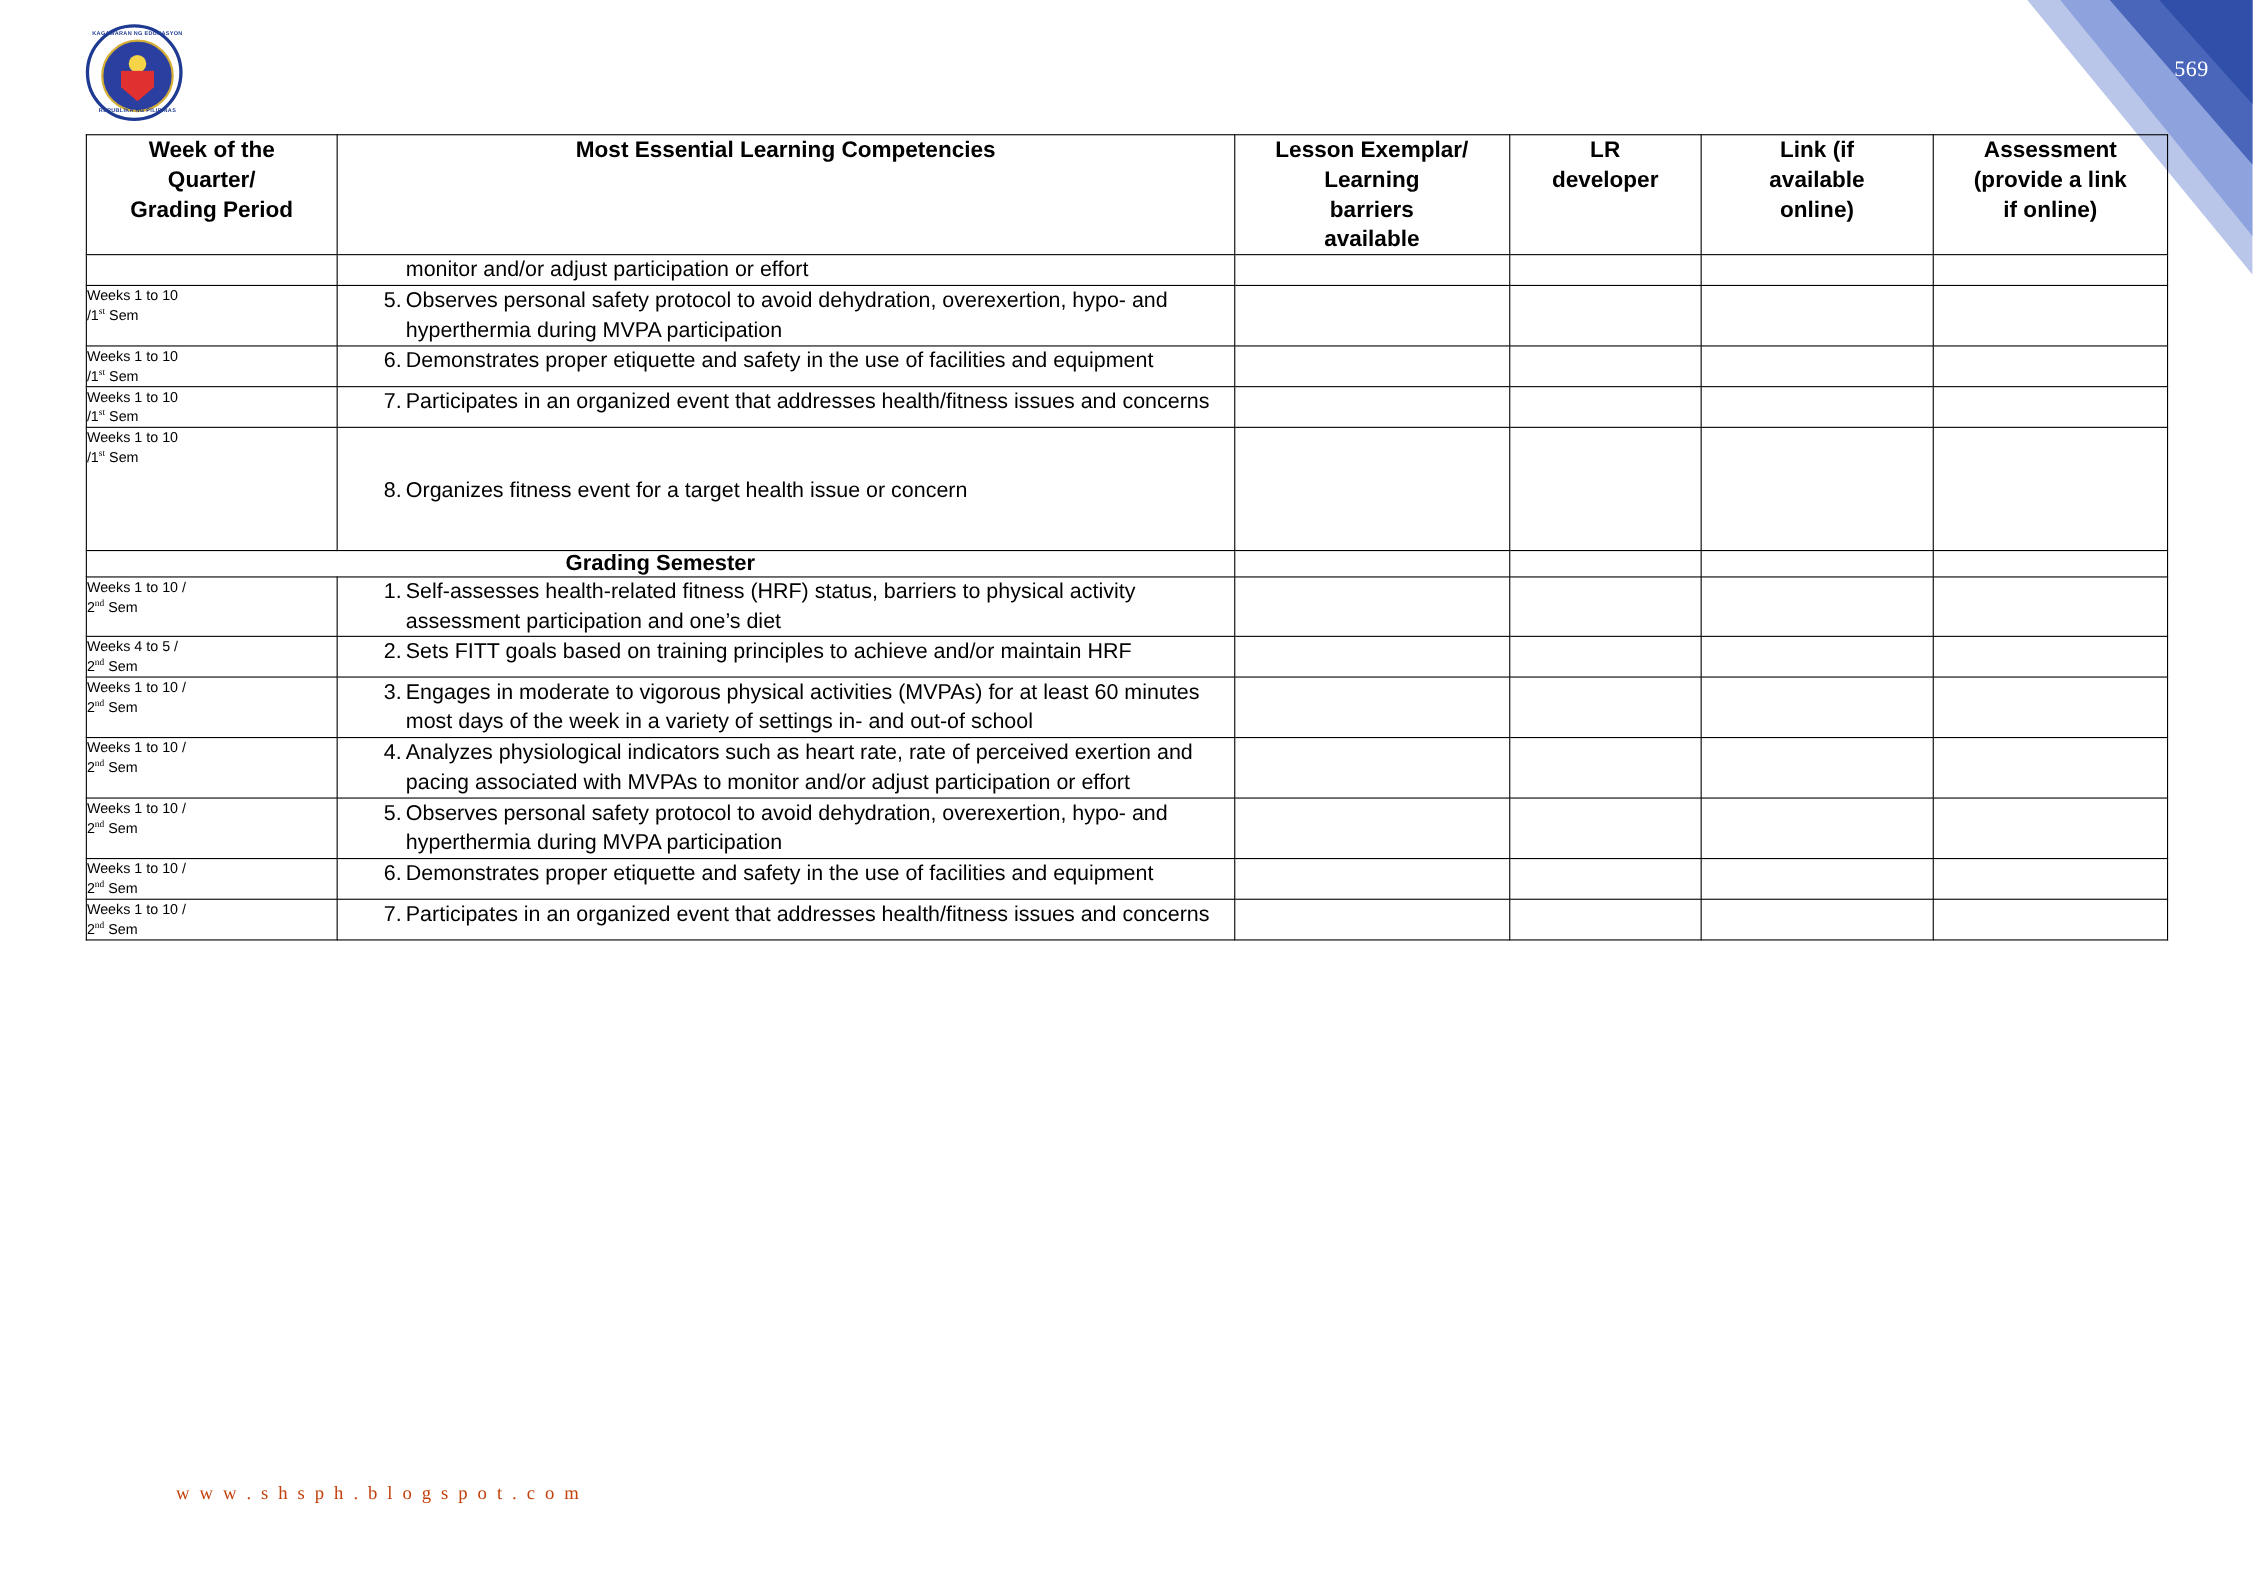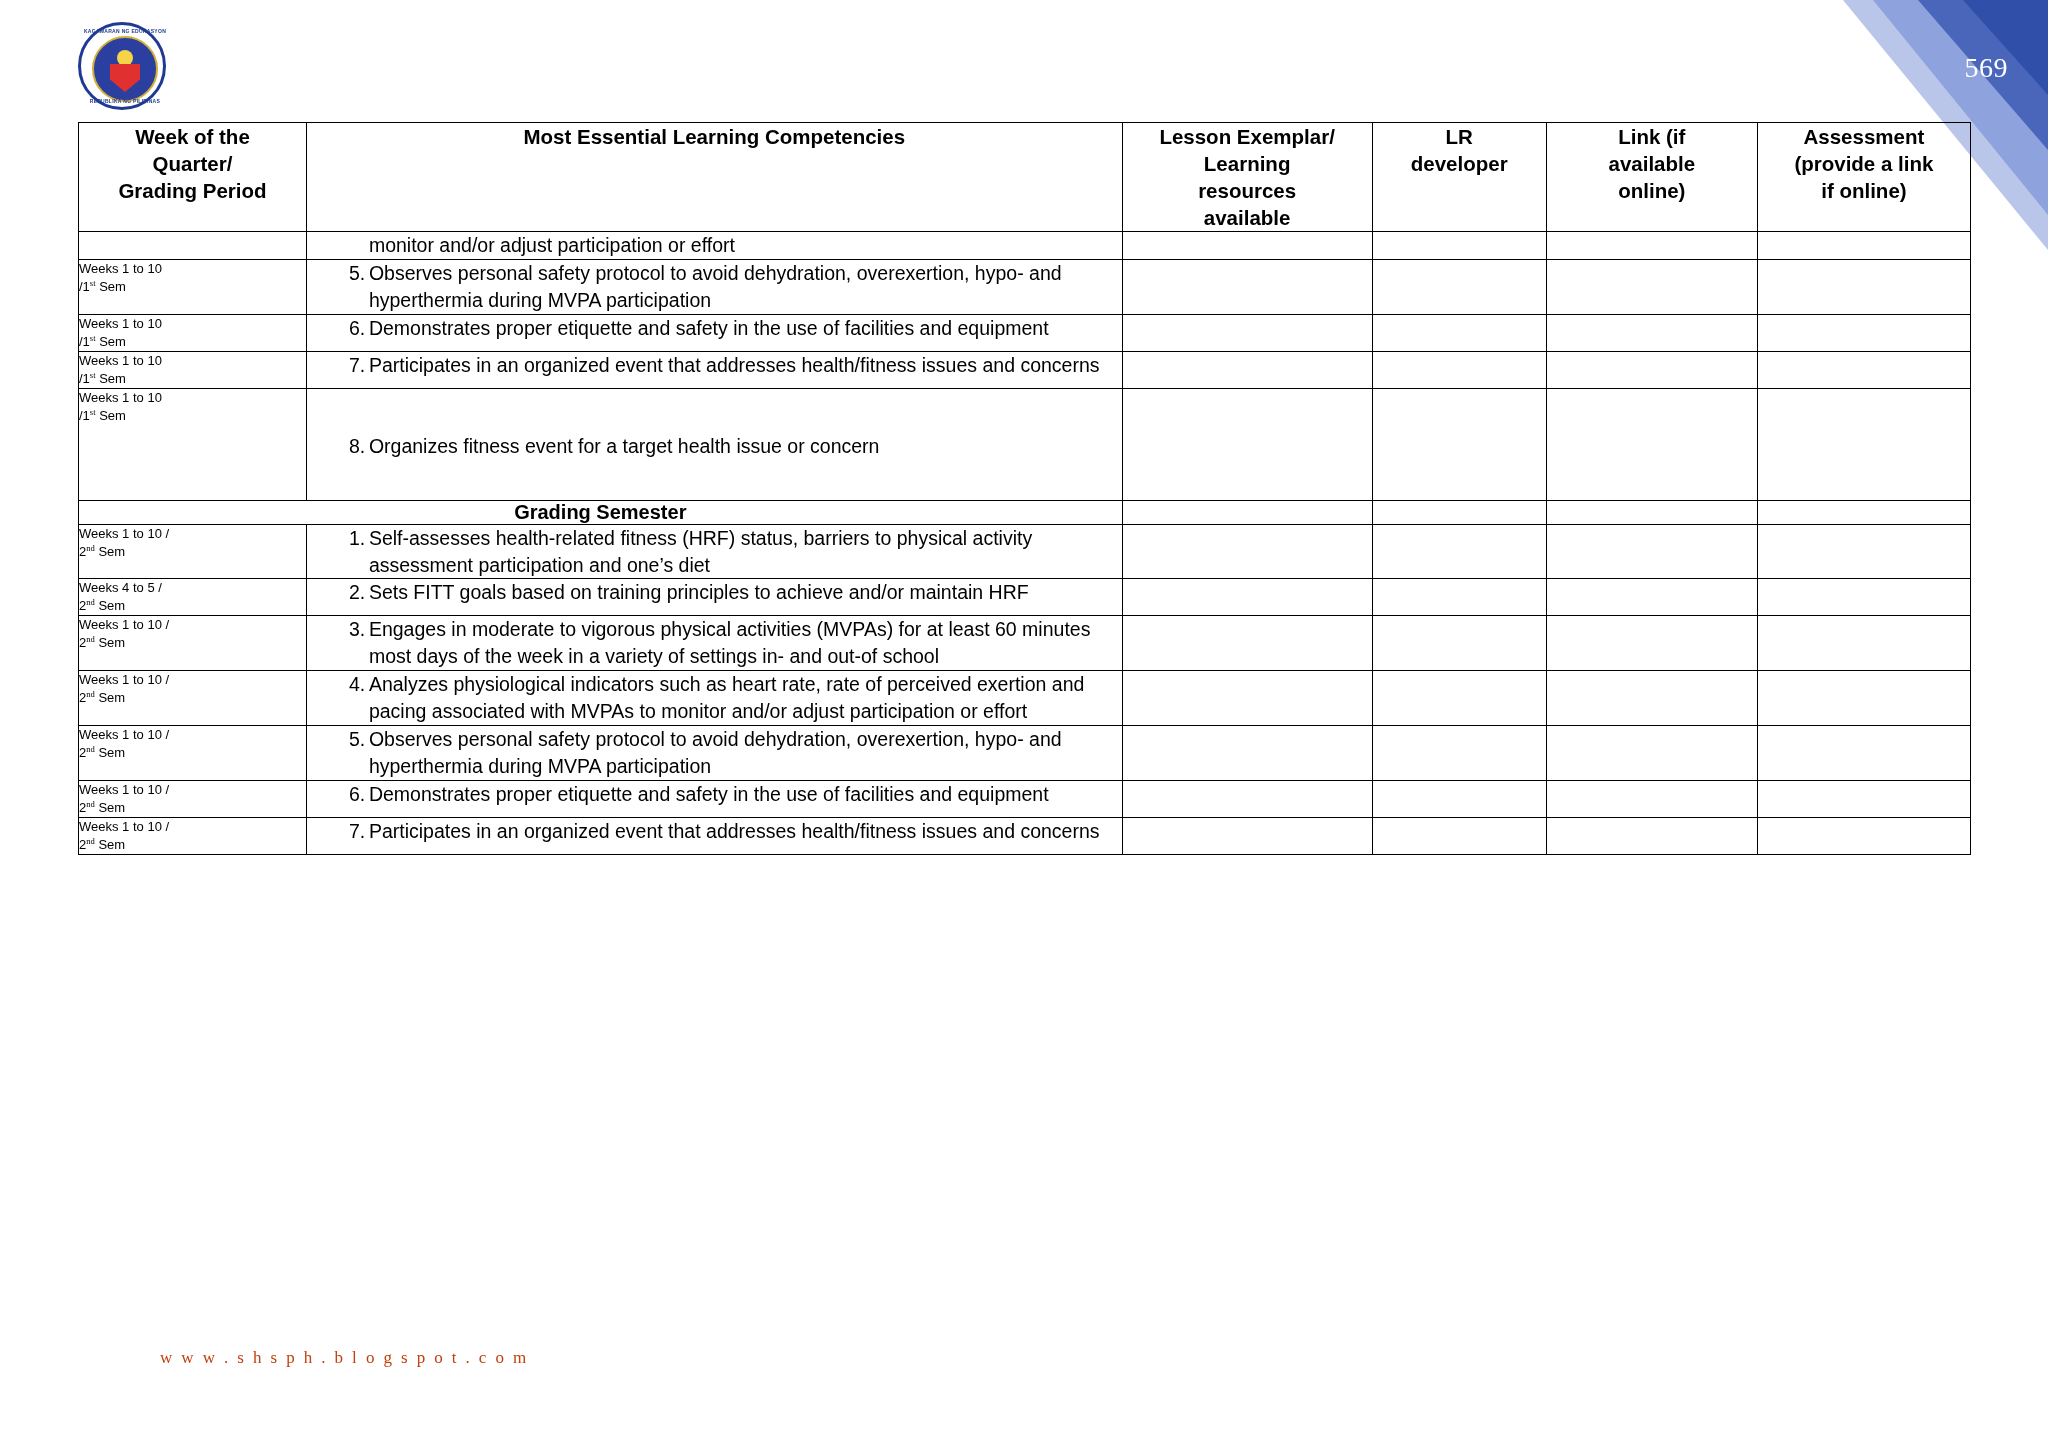--- a/index.html
+++ b/index.html
@@ -29,21 +29,21 @@
     width: 300px;
     height: 250px;
     overflow: hidden;
     pointer-events: none;
   }
   .corner svg { display: block; }
   .page-number {
     position: absolute;
     right: 40px;
     top: 52px;
-    font-size: 28px;
+    font-size: 20px;
     color: #ffffff;
     font-family: "Liberation Serif", serif;
     letter-spacing: 0.5px;
     z-index: 5;
   }
   
   .logo {
     position: absolute;
     left: 78px;
     top: 22px;
@@ -210,21 +210,21 @@
             <div>Week of the</div>
             <div>Quarter/</div>
             <div>Grading Period</div>
           </th>
           <th class="head">
             <div>Most Essential Learning Competencies</div>
           </th>
           <th class="head">
             <div>Lesson Exemplar/</div>
             <div>Learning</div>
-            <div>resources</div>
+            <div>barriers</div>
             <div>available</div>
           </th>
           <th class="head">
             <div>LR</div>
             <div>developer</div>
           </th>
           <th class="head">
             <div>Link (if</div>
             <div>available</div>
             <div>online)</div>

